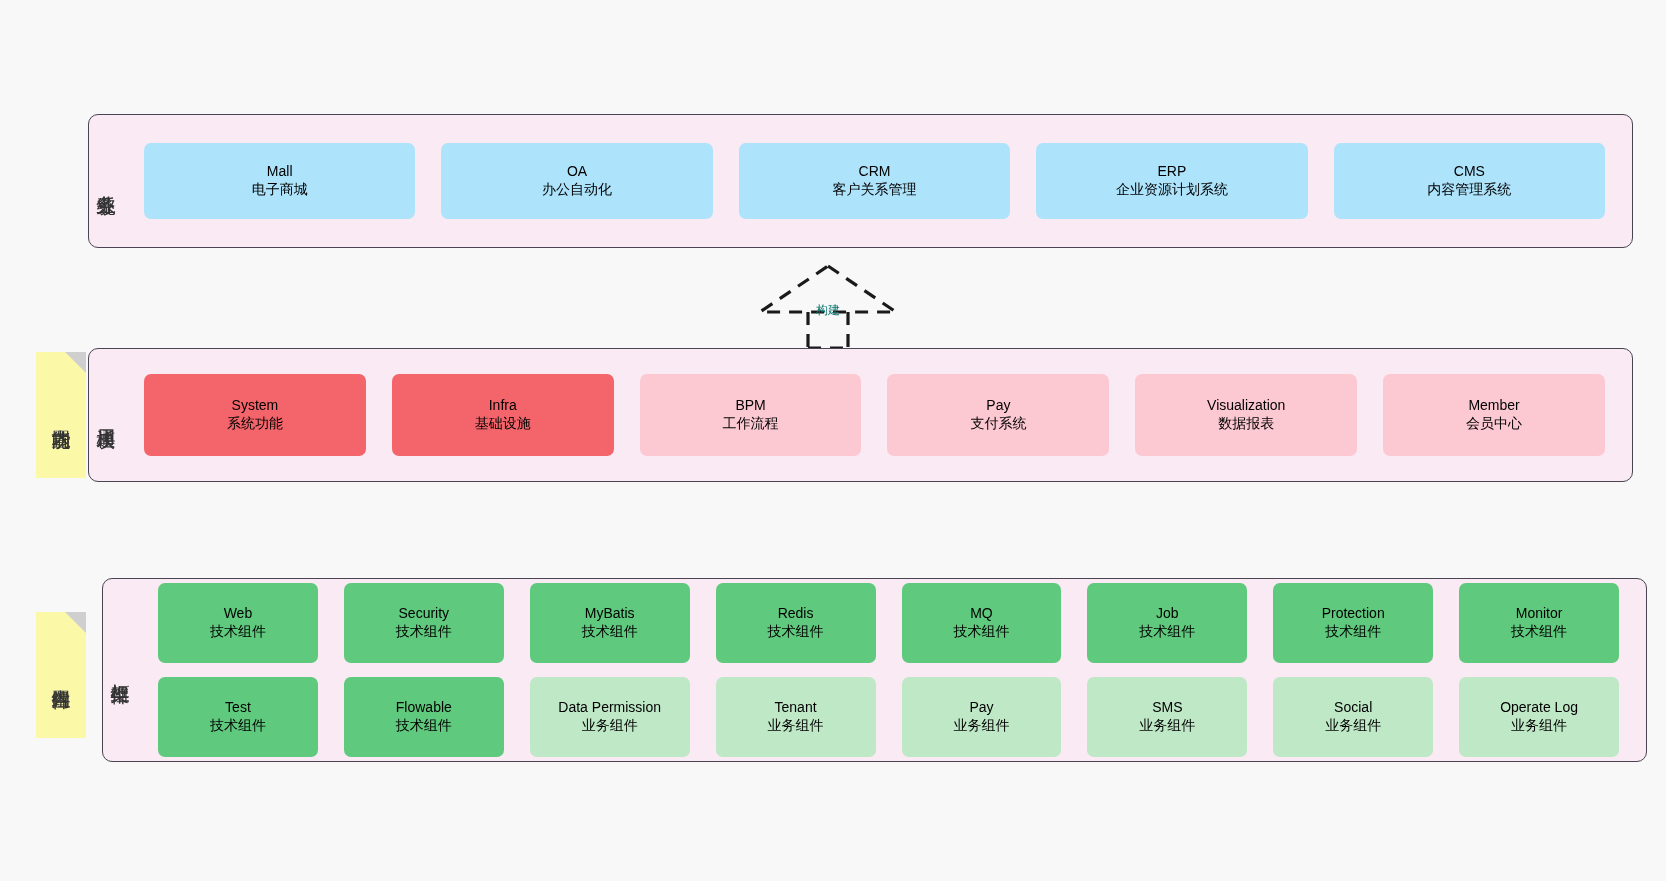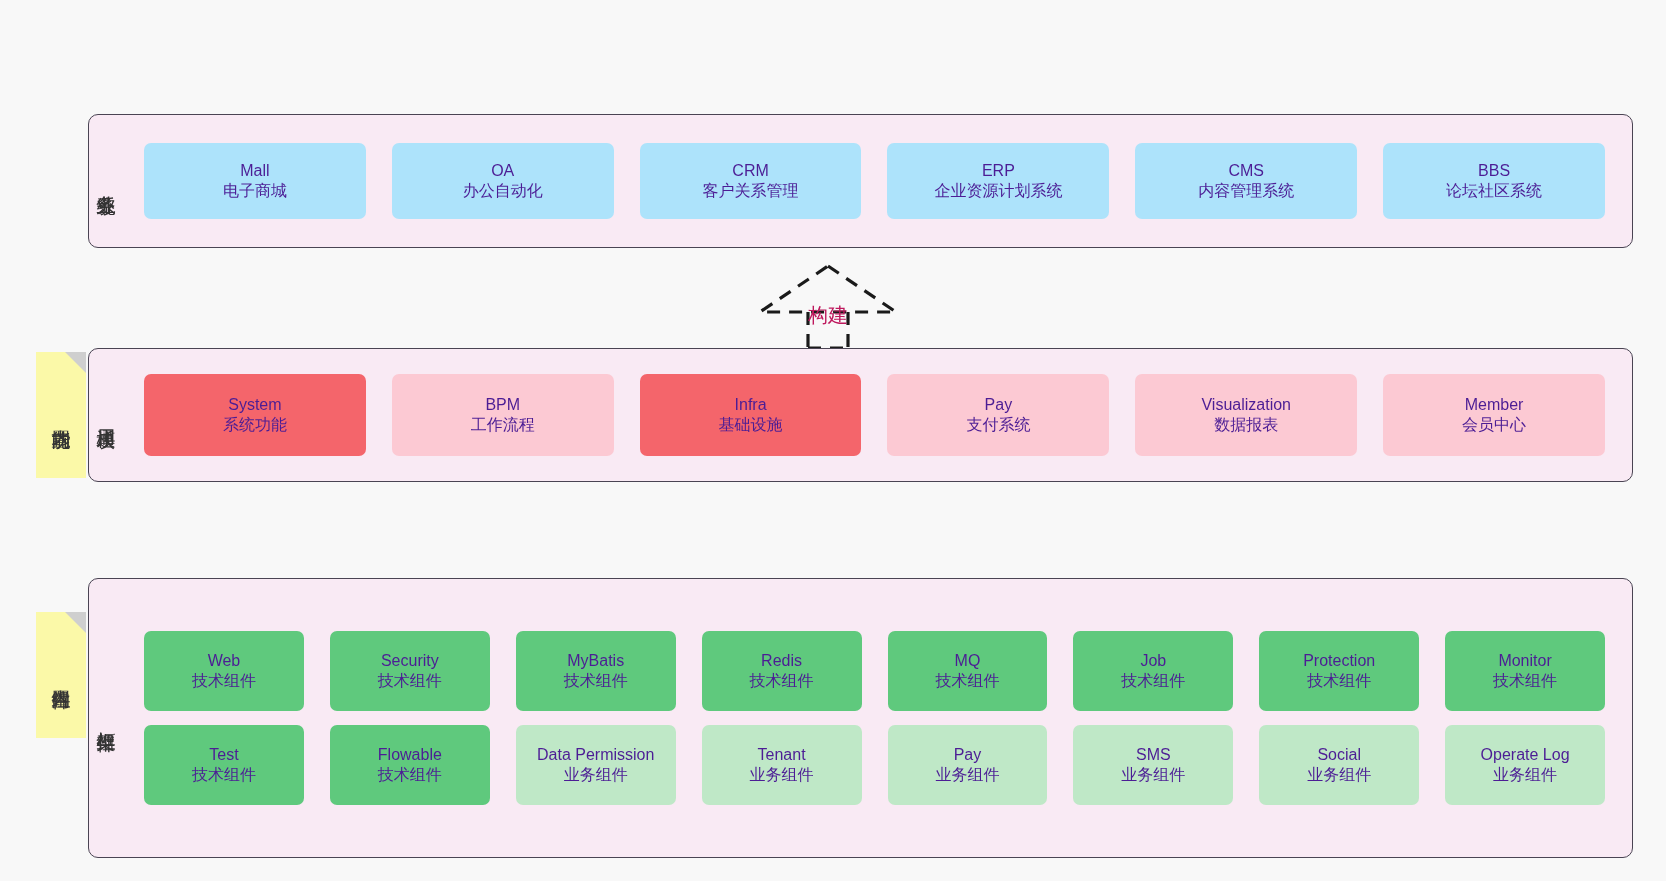--- a/index.html
+++ b/index.html
@@ -67,23 +67,23 @@
   
   .box {
     flex: 1 1 0;
     margin: 0 13px;
     border-radius: 7px;
     display: flex;
     flex-direction: column;
     align-items: center;
     justify-content: center;
     text-align: center;
-    font-size: 16px;
+    font-size: 14px;
     line-height: 1.26;
-    color: #4c1d95;
+    color: #000000;
     box-sizing: border-box;
     user-select: none;
   }
   .box .t-en { display: block; }
   .box .t-cn { display: block; }
 
   .blue      { background: #ade3fb; }
   .red       { background: #f4656b; }
   .pink      { background: #fcc9d3; }
   .green     { background: #5fc97d; }
@@ -123,22 +123,22 @@
   
   .connector {
     position: absolute;
     user-select: none;
   }
   .connector svg { display: block; overflow: visible; }
   .connector .conn-label {
     position: absolute;
     left: 50%;
     transform: translateX(-50%);
-    font-size: 20px;
-    color: #be185d;
+    font-size: 12px;
+    color: #0f766e;
     background: transparent;
     white-space: nowrap;
   }
 </style>
 </head>
 <body>
 
 <div class="canvas">
 
   <div class="layer" style="left:88px; top:114px; width:1545px; height:134px;">
@@ -157,24 +157,20 @@
           <span class="t-en">CRM</span>
           <span class="t-cn">客户关系管理</span>
         </div>
         <div class="box blue">
           <span class="t-en">ERP</span>
           <span class="t-cn">企业资源计划系统</span>
         </div>
         <div class="box blue">
           <span class="t-en">CMS</span>
           <span class="t-cn">内容管理系统</span>
-        </div>
-        <div class="box blue">
-          <span class="t-en">BBS</span>
-          <span class="t-cn">论坛社区系统</span>
         </div>
       </div>
     </div>
   </div>
 
   <div class="connector" style="left:756px; top:262px; width:144px; height:88px;">
     <svg width="144" height="88" viewBox="0 0 144 88" aria-hidden="true">
 
       <polygon points="72,4 140,50 4,50" fill="#f8f8f8" stroke="#1a1a1a" stroke-width="3.2" stroke-dasharray="13 9" stroke-linejoin="miter"></polygon>
 
@@ -191,28 +187,28 @@
   </div>
 
   <div class="layer" style="left:88px; top:348px; width:1545px; height:134px;">
     <div class="layer-title">通用模块</div>
     <div class="layer-body">
       <div class="row h-mid">
         <div class="box red">
           <span class="t-en">System</span>
           <span class="t-cn">系统功能</span>
         </div>
+        <div class="box red">
+          <span class="t-en">Infra</span>
+          <span class="t-cn">基础设施</span>
+        </div>
         <div class="box pink">
           <span class="t-en">BPM</span>
           <span class="t-cn">工作流程</span>
         </div>
-        <div class="box red">
-          <span class="t-en">Infra</span>
-          <span class="t-cn">基础设施</span>
-        </div>
         <div class="box pink">
           <span class="t-en">Pay</span>
           <span class="t-cn">支付系统</span>
         </div>
         <div class="box pink">
           <span class="t-en">Visualization</span>
           <span class="t-cn">数据报表</span>
         </div>
         <div class="box pink">
           <span class="t-en">Member</span>
@@ -221,21 +217,21 @@
       </div>
     </div>
   </div>
 
 
   <div class="note" style="left:36px; top:612px; width:50px; height:126px;">
     <span class="fold"></span>
     <span>内置组件</span>
   </div>
 
-  <div class="layer" style="left:88px; top:578px; width:1545px; height:280px;">
+  <div class="layer" style="left:102px; top:578px; width:1545px; height:184px;">
     <div class="layer-title">框架组件</div>
     <div class="layer-body">
 
       <div class="row h-bot">
         <div class="box green">
           <span class="t-en">Web</span>
           <span class="t-cn">技术组件</span>
         </div>
         <div class="box green">
           <span class="t-en">Security</span>

